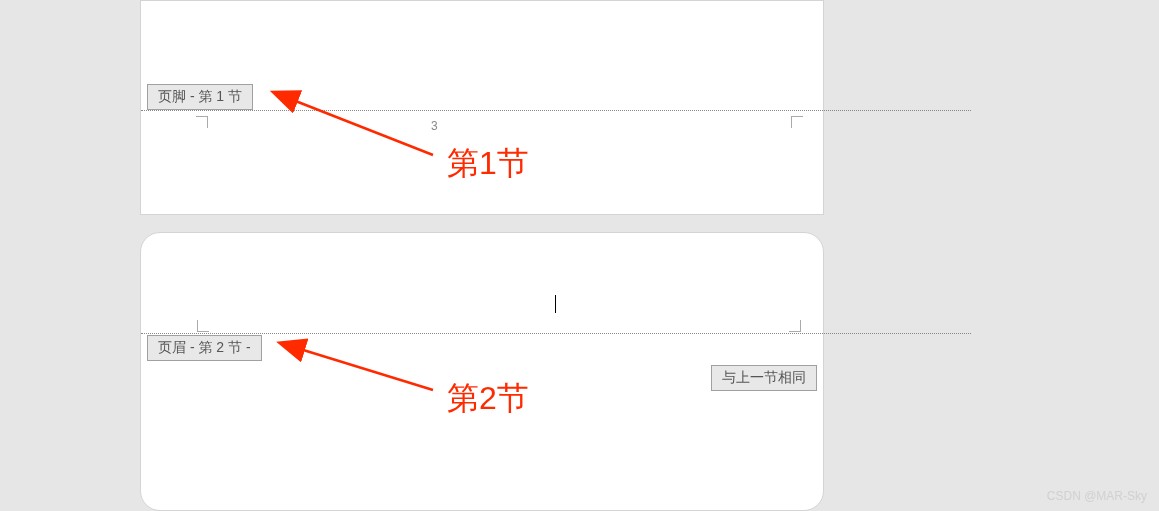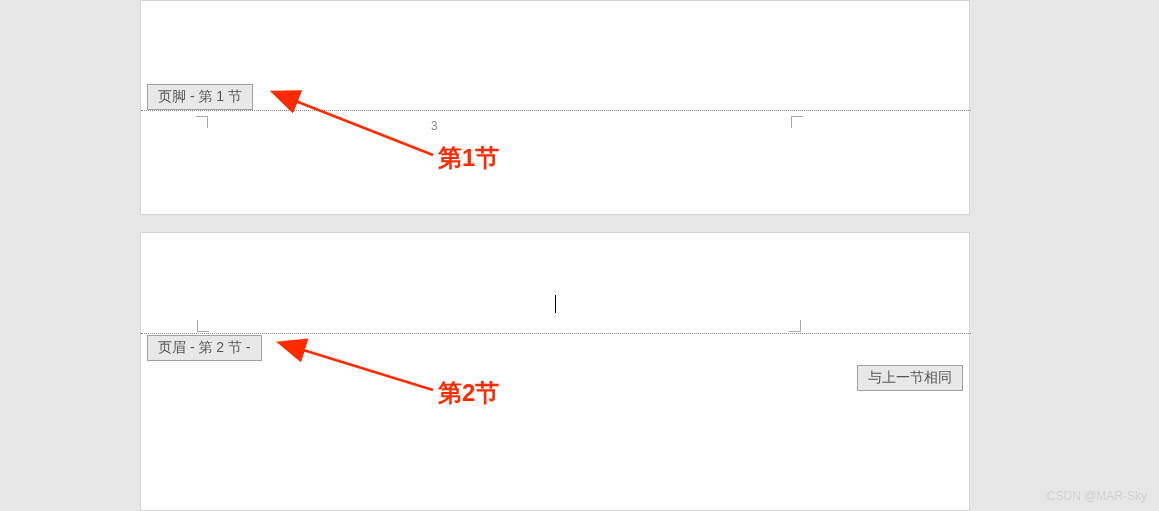--- a/index.html
+++ b/index.html
@@ -8,25 +8,25 @@
       font-family: "Microsoft YaHei", Arial, sans-serif;
       width: 1159px;
       height: 511px;
       position: relative;
       overflow: hidden;
     }
     .page {
       background: #ffffff;
       position: absolute;
       left: 140px;
-      width: 830px;
+      width: 684px;
       border: 1px solid #d4d4d4;
     }
     .page-1 { top: 0; height: 215px; }
-    .page-2 { top: 232px; height: 279px; }
+    .page-2 { top: 232px; height: 279px; border-radius: 20px; }
     .dotted-line {
       position: absolute;
       border-top: 1px dotted #888;
       height: 0;
     }
     .tag {
       position: absolute;
       background: #e8e8e8;
       border: 1px solid #a0a0a0;
       padding: 3px 10px;
@@ -49,22 +49,23 @@
     }
     .cursor-line {
       position: absolute;
       width: 1px;
       height: 18px;
       background: #000;
     }
     .annotation {
       position: absolute;
       color: #ff2a00;
-      font-size: 24px;
-      font-weight: 700;
+      font-size: 32px;
+      font-weight: 400;
+      margin-left: 9px;
     }
     .arrow-svg {
       position: absolute;
       pointer-events: none;
       overflow: visible;
     }
     .watermark {
       position: absolute;
       right: 12px;
       bottom: 8px;

